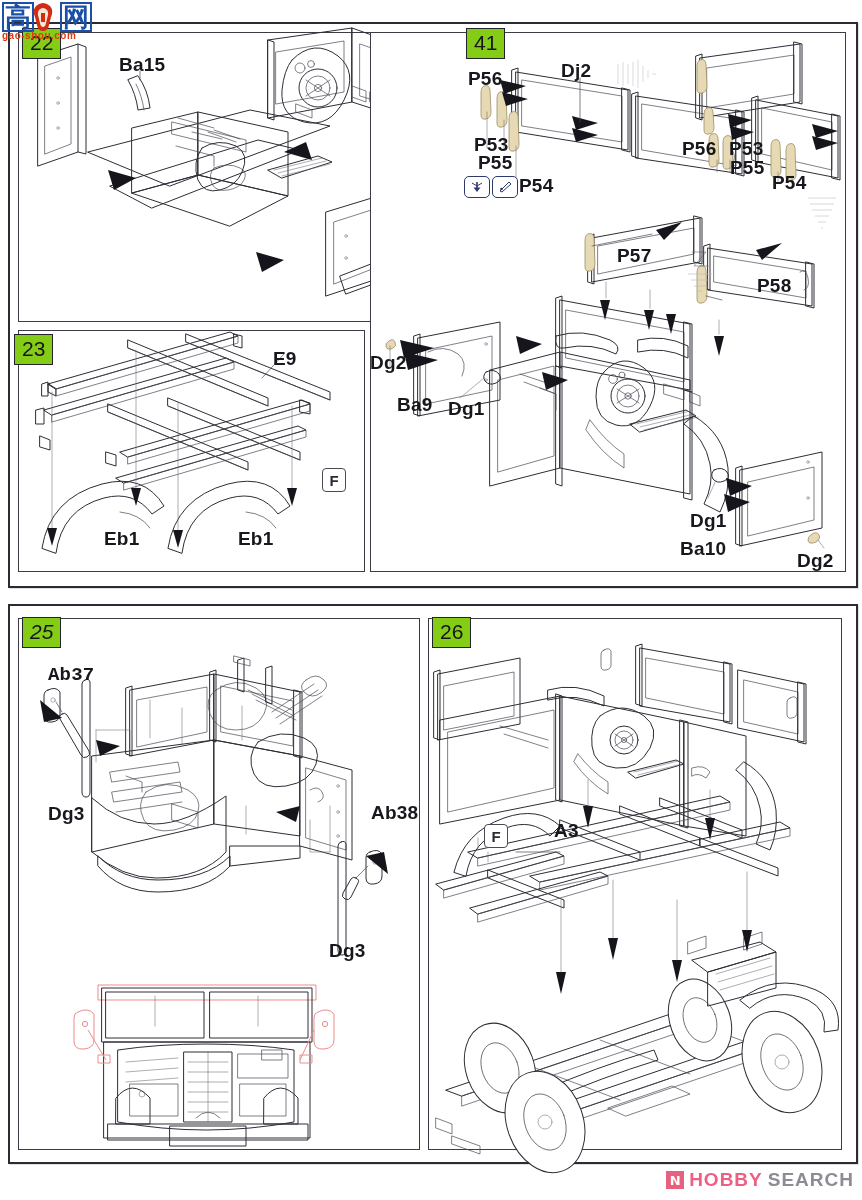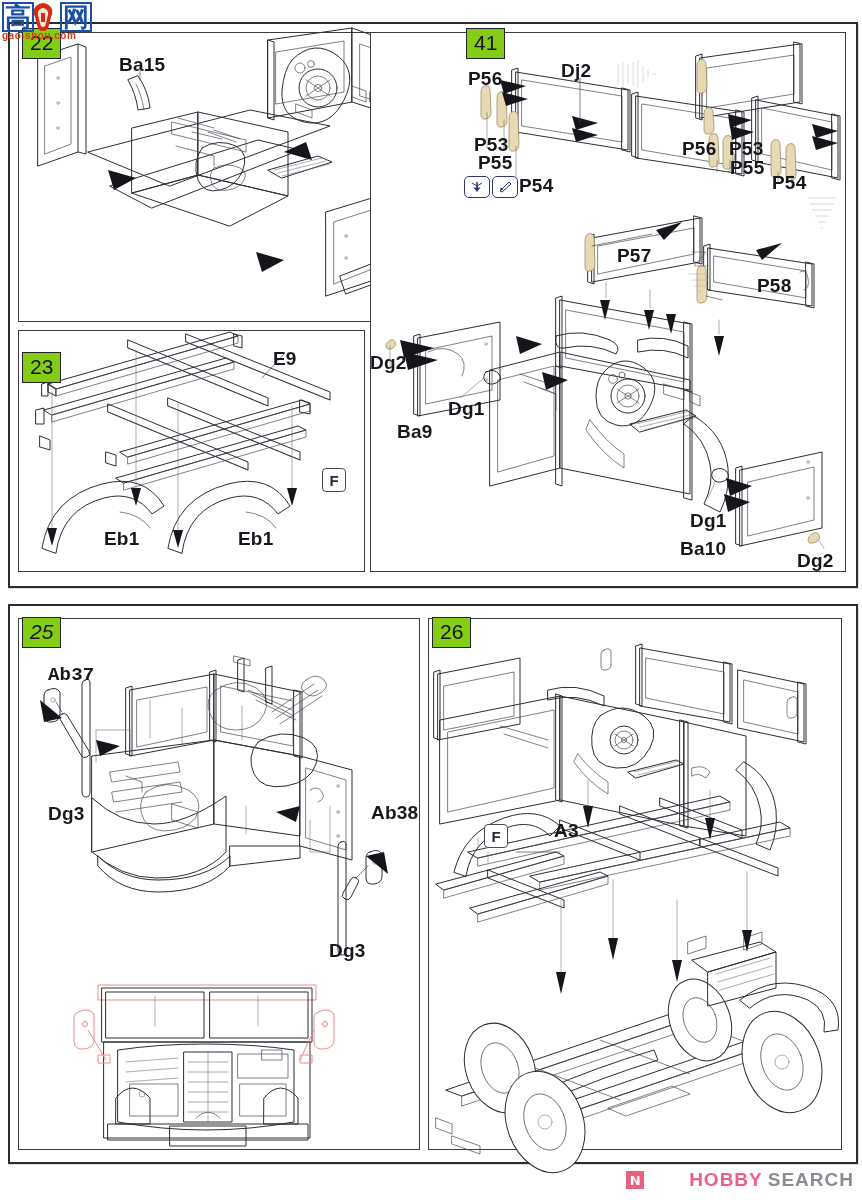--- a/index.html
+++ b/index.html
@@ -71,21 +71,21 @@
   }
   .hs{
     position:absolute;right:8px;top:1168px;height:24px;
     display:flex;align-items:center;gap:5px;
   }
   .hs .mark{
     width:18px;height:18px;background:#e8607f;
     display:flex;align-items:center;justify-content:center;
     color:#fff;font-size:13px;font-weight:700;font-family:"DejaVu Sans",sans-serif;
   }
-  .hs .t1{color:#ef5f84;font-size:19px;font-weight:700;letter-spacing:1px;margin-left:40px;}
+  .hs .t1{color:#ef5f84;font-size:19px;font-weight:700;letter-spacing:1px;}
   .hs .t2{color:#8c8c95;font-size:19px;font-weight:700;letter-spacing:1px;}
 
   
   .fmark{
     position:absolute;border:1.4px solid #4a4a57;border-radius:4px;
     width:22px;height:22px;display:flex;align-items:center;justify-content:center;
     font-size:15px;font-weight:700;color:#2b2b35;background:#fff;
   }
 
   
@@ -198,21 +198,21 @@
 
     <polygon class="arrow" points="108,170 136,178 114,190"></polygon>
     <polygon class="arrow" points="312,160 284,152 306,142"></polygon>
     <polygon class="arrow" points="256,252 284,260 262,272"></polygon>
   </svg>
 
   <span class="lbl" style="left:119px;top:54px;text-align:center;">Ba15</span>
   <span class="lbl" style="left:375px;top:228px;">Ba16</span>
 
   <div class="stepbox" style="left:18px;top:330px;width:345px;height:240px;"></div>
-  <div class="stepnum" style="left:22px;top:334px;margin-top:18px;">23</div>
+  <div class="stepnum" style="left:14px;top:334px;">23</div>
 
   <svg class="art" width="862" height="1200">
 
     <g>
 
       <path class="ln" d="M48 384 L230 332 L238 336 L56 389 Z" fill="#f6f6f8"></path>
       <path class="ln" d="M48 384 L48 392 L56 396 L56 389 Z" fill="#eaeaee"></path>
       <path class="ln t" d="M56 389 L238 336 L238 343 L56 396 Z" fill="#f0f0f3"></path>
 
       <path class="ln" d="M44 410 L226 358 L234 362 L52 415 Z" fill="#f6f6f8"></path>
@@ -438,21 +438,21 @@
   <span class="lbl" style="left:682px;top:138px;">P56</span>
   <span class="lbl" style="left:729px;top:138px;">P53</span>
   <span class="lbl" style="left:730px;top:157px;">P55</span>
   <span class="lbl" style="left:772px;top:172px;">P54</span>
 
   <span class="lbl" style="left:617px;top:222px;margin-top:23px;">P57</span>
   <span class="lbl" style="left:757px;top:275px;">P58</span>
 
   <span class="lbl" style="left:370px;top:352px;">Dg2</span>
   <span class="lbl" style="left:448px;top:398px;">Dg1</span>
-  <span class="lbl" style="left:397px;top:421px;">Ba9</span>
+  <span class="lbl" style="left:397px;top:394px;">Ba9</span>
   <span class="lbl" style="left:690px;top:510px;">Dg1</span>
   <span class="lbl" style="left:680px;top:538px;">Ba10</span>
   <span class="lbl" style="left:797px;top:550px;">Dg2</span>
 
   <div class="chip" style="left:464px;top:176px;">
     <svg width="14" height="14" viewBox="0 0 14 14">
       <path d="M7 2 L7 9" stroke="#2d3a6b" stroke-width="1.6" fill="none"></path>
       <polygon points="3.5,7.5 10.5,7.5 7,12" fill="#2d3a6b"></polygon>
       <path d="M2 3 L7 6 L12 3" stroke="#2d3a6b" stroke-width="1" fill="none"></path>
     </svg>

